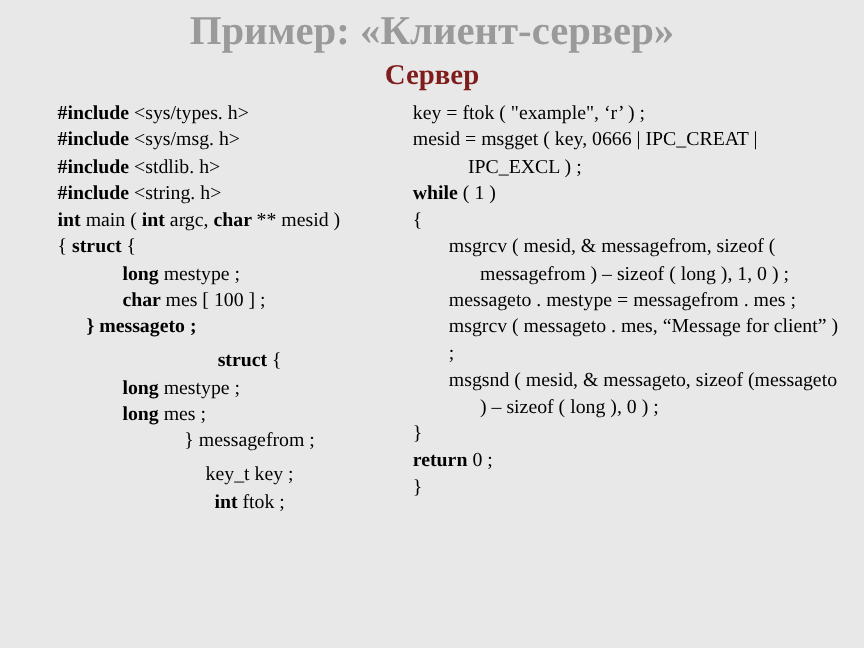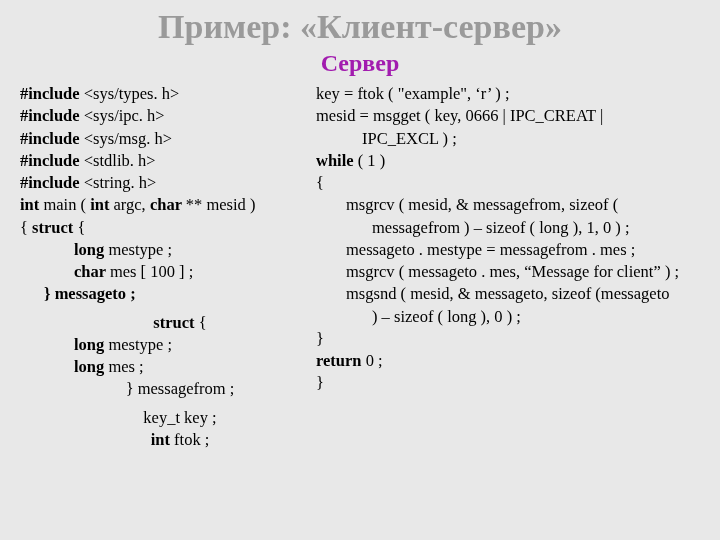--- a/index.html
+++ b/index.html
@@ -22,28 +22,29 @@
     text-align: center;
     font-size: 34px;
     font-weight: bold;
     color: #9a9a9a;
     margin: 0 0 4px 0;
   }
   .subtitle {
     text-align: center;
     font-size: 24px;
     font-weight: bold;
-    color: #a21caf;
+    color: #7f1d1d;
     margin: 0 0 6px 0;
   }
   .cols {
     display: flex;
     flex-direction: row;
     font-size: 16.5px;
     line-height: 1.35;
+    margin-left: 28px;
   }
   .col-left {
     width: 290px;
     flex: 0 0 290px;
   }
   .col-right {
     flex: 1;
     padding-left: 6px;
   }
   .b { font-weight: bold; }
@@ -55,21 +56,20 @@
 </head>
 <body>
 
 <div class="slide">
   <div class="title">Пример: «Клиент-сервер»</div>
   <div class="subtitle">Сервер</div>
 
   <div class="cols">
     <div class="col-left">
       <div><span class="b">#include </span><span>&lt;sys/types. h&gt;</span></div>
-      <div><span class="b">#include </span><span>&lt;sys/ipc. h&gt;</span></div>
       <div><span class="b">#include </span><span>&lt;sys/msg. h&gt;</span></div>
       <div><span class="b">#include </span><span>&lt;stdlib. h&gt;</span></div>
       <div><span class="b">#include </span><span>&lt;string. h&gt;</span></div>
       <div><span class="b">int </span><span>main ( </span><span class="b">int </span><span>argc, </span><span class="b">char </span><span>** mesid )</span></div>
       <div><span>{   </span><span class="b">struct </span><span>{</span></div>
       <div class="ind2"><span class="b">long </span><span>mestype ;</span></div>
       <div class="ind2"><span class="b">char </span><span>mes [ 100 ] ;</span></div>
       <div class="ind1"><span>} messageto ;</span></div>
       <div style="height:6px"></div>
       <div class="ind1b"><span class="b">struct </span><span>{</span></div>

